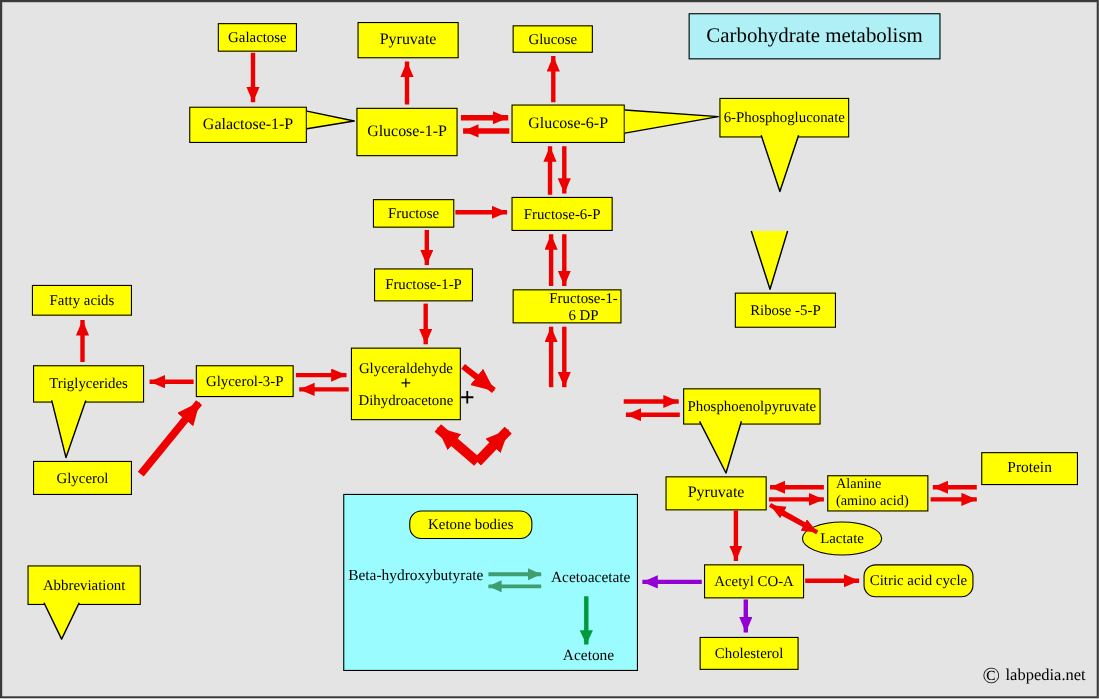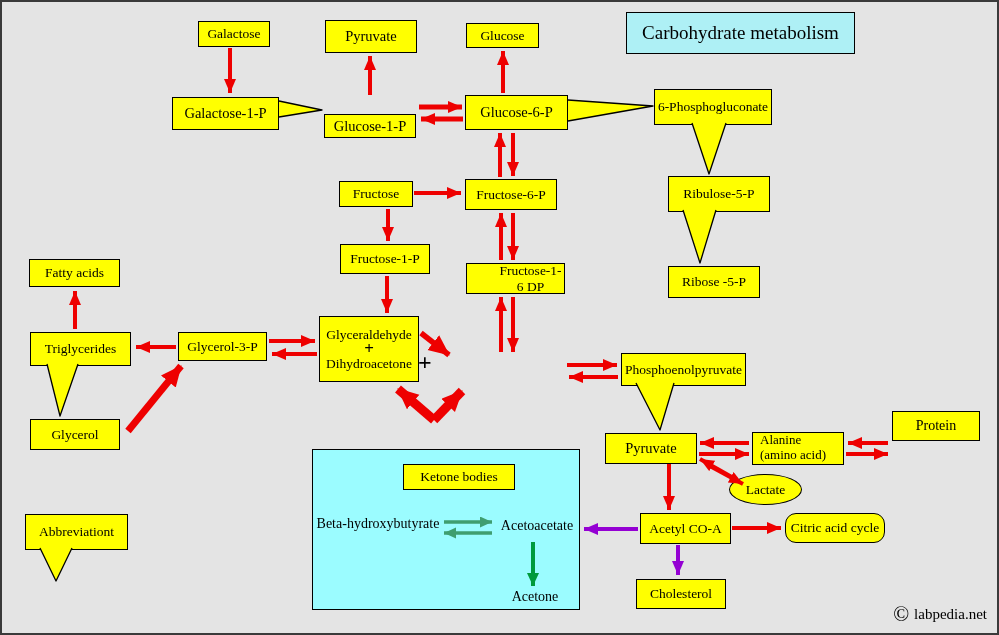--- a/index.html
+++ b/index.html
@@ -52,27 +52,26 @@
 
 <div class="canvas">
 
   <div class="titlebox" style="left:624px;top:10px;width:229px;height:42px;">Carbohydrate metabolism</div>
 
   <div class="node" style="left:196px;top:19px;width:72px;height:26px;">Galactose</div>
   <div class="node" style="left:323px;top:18px;width:92px;height:33px;font-size:14.5px;">Pyruvate</div>
   <div class="node" style="left:464px;top:21px;width:73px;height:25px;">Glucose</div>
 
   <div class="node" style="left:170px;top:95px;width:107px;height:33px;font-size:14.5px;">Galactose-1-P</div>
-  <div class="node" style="left:322px;top:96px;width:92px;height:24px;font-size:14.5px;margin-top:16px;">Glucose-1-P</div>
+  <div class="node" style="left:322px;top:96px;width:92px;height:44px;font-size:14.5px;">Glucose-1-P</div>
   <div class="node" style="left:463px;top:93px;width:103px;height:35px;font-size:14.5px;">Glucose-6-P</div>
   <div class="node" style="left:652px;top:87px;width:118px;height:36px;">6-Phosphogluconate</div>
 
   <div class="node" style="left:337px;top:179px;width:74px;height:26px;">Fructose</div>
   <div class="node" style="left:463px;top:177px;width:92px;height:31px;">Fructose-6-P</div>
-  <div class="node" style="left:666px;top:174px;width:102px;height:36px;">Ribulose-5-P</div>
 
   <div class="node" style="left:338px;top:242px;width:90px;height:30px;">Fructose-1-P</div>
   <div class="node" style="left:464px;top:261px;width:99px;height:31px;padding-left:30px;">Fructose-1-6 DP</div>
   <div class="node" style="left:666px;top:264px;width:92px;height:32px;">Ribose -5-P</div>
 
   <div class="node" style="left:27px;top:257px;width:91px;height:28px;text-align:right;">Fatty acids</div>
   <div class="node" style="left:28px;top:330px;width:101px;height:34px;">Triglycerides</div>
   <div class="node" style="left:176px;top:330px;width:89px;height:29px;">Glycerol-3-P</div>
   <div class="node" style="left:28px;top:417px;width:90px;height:31px;">Glycerol</div>
 
@@ -86,21 +85,21 @@
 
   <div class="node" style="left:603px;top:431px;width:92px;height:31px;font-size:14.5px;">Pyruvate</div>
   <div class="node col leftalign" style="left:750px;top:430px;width:92px;height:33px;font-size:13px;align-items:flex-start;text-align:right;">
     <span>Alanine</span>
     <span>(amino acid)</span>
   </div>
   <div class="node" style="left:890px;top:409px;width:88px;height:30px;font-size:14px;">Protein</div>
   <div class="node ellipse" style="left:727px;top:472px;width:73px;height:31px;">Lactate</div>
 
   <div class="panel" style="left:310px;top:447px;width:268px;height:161px;"></div>
-  <div class="node" style="left:401px;top:462px;width:112px;height:26px;">Ketone bodies</div>
+  <div class="node" style="left:370px;top:462px;width:112px;height:26px;border-radius:11px;">Ketone bodies</div>
   <div class="txt" style="left:312px;top:514px;width:128px;">Beta-hydroxybutyrate</div>
   <div class="txt" style="left:496px;top:516px;width:78px;">Acetoacetate</div>
   <div class="txt" style="left:502px;top:587px;width:62px;">Acetone</div>
 
   <div class="node" style="left:638px;top:511px;width:91px;height:31px;">Acetyl CO-A</div>
   <div class="node" style="left:783px;top:511px;width:100px;height:30px;border-radius:11px;">Citric acid cycle</div>
   <div class="node" style="left:634px;top:577px;width:90px;height:30px;">Cholesterol</div>
 
   <div class="node" style="left:23px;top:512px;width:103px;height:36px;">Abbreviationt</div>
 

